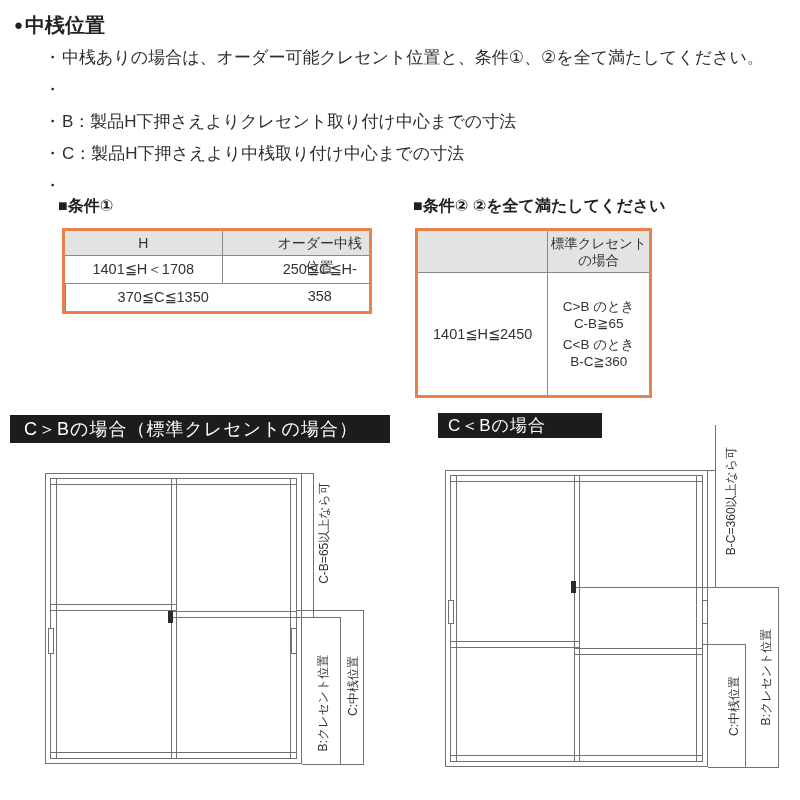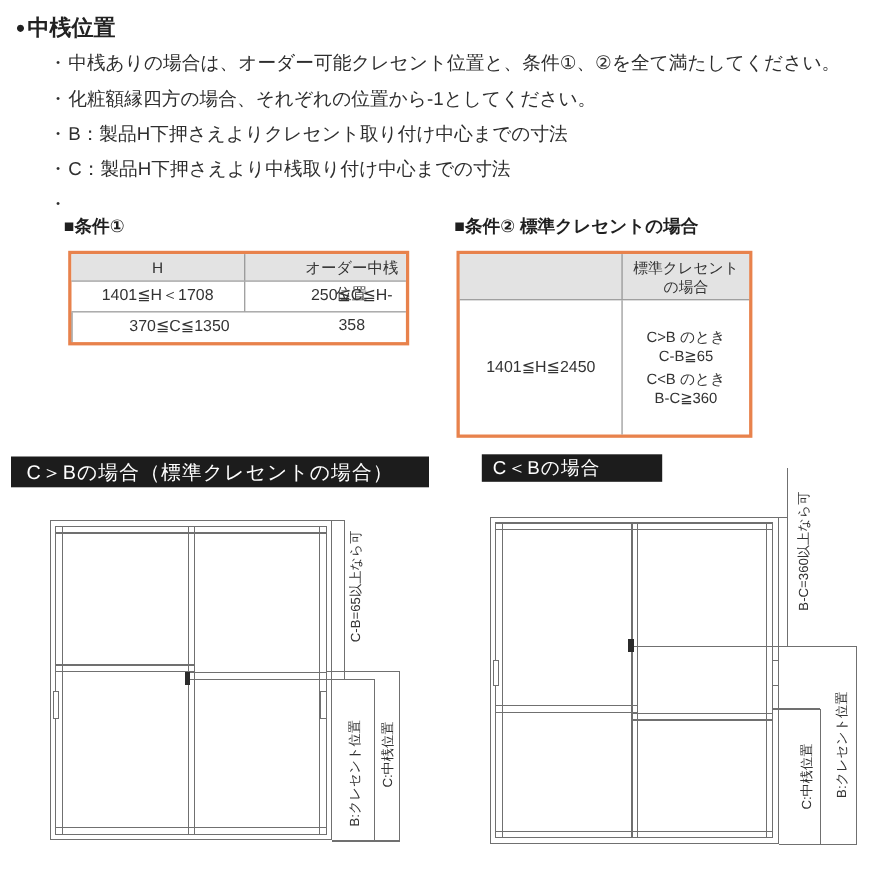--- a/index.html
+++ b/index.html
@@ -22,21 +22,21 @@
   .table1{position:absolute;left:62px;top:228px;width:310px;box-sizing:border-box;
           border:3px solid #E8824C;background:#fff;font-size:14.5px;color:#333;text-align:center;}
   .t1-row{display:flex;}
   .t1-row>div{box-sizing:border-box;}
   .t1-row .ca{width:51.5%;}
   .t1-row .cb{width:48.5%;border-left:1px solid #8a8a8a;padding-left:48px;}
   .t1-head{background:#E3E3E3;height:24px;line-height:24px;font-size:14px;}
   .t1-data{height:27px;line-height:27px;border-top:1px solid #8a8a8a;}
 
   
-  .table2{position:absolute;left:415px;top:228px;width:269px;height:170px;box-sizing:border-box;
+  .table2{position:absolute;left:415px;top:228px;width:237px;height:170px;box-sizing:border-box;
           border:3px solid #E8824C;background:#fff;display:flex;flex-direction:column;
           font-size:14px;color:#333;text-align:center;}
   .t2-row{display:flex;box-sizing:border-box;}
   .t2-row .ca{width:56%;box-sizing:border-box;display:flex;align-items:center;justify-content:center;}
   .t2-row .cb{width:44%;box-sizing:border-box;border-left:1px solid #8a8a8a;
               display:flex;align-items:center;justify-content:center;}
   .t2-head{height:41px;background:#E3E3E3;flex:0 0 41px;}
   .t2-head .cb{white-space:pre-line;font-size:13.5px;line-height:17px;}
   .t2-body{flex:1;border-top:1px solid #8a8a8a;}
   .t2-body .ca{font-size:14.5px;}
@@ -66,37 +66,36 @@
     <span class="mk">●</span><span>中桟位置</span>
   </div>
 
   <div class="notes">
     <div class="note">
       <span class="nm">・</span>
       <span class="nt">中桟ありの場合は、オーダー可能クレセント位置と、条件①、②を全て満たしてください。</span>
     </div>
     <div class="note">
       <span class="nm">・</span>
-      <span class="nt">化粧額縁四方の場合、それぞれの位置から-1としてください。</span>
     </div>
     <div class="note">
       <span class="nm">・</span>
       <span class="nt">B：製品H下押さえよりクレセント取り付け中心までの寸法</span>
     </div>
     <div class="note">
       <span class="nm">・</span>
       <span class="nt">C：製品H下押さえより中桟取り付け中心までの寸法</span>
     </div>
     <div class="note">
       <span class="nm">・</span>
     </div>
   </div>
 
   <div class="sec-h c1">■条件①</div>
-  <div class="sec-h c2">■条件② 標準クレセントの場合</div>
+  <div class="sec-h c2">■条件② ②を全て満たしてください</div>
 
   <div class="table1">
     <div class="t1-row t1-head">
       <div class="ca">H</div>
       <div class="cb">オーダー中桟位置</div>
     </div>
     <div class="t1-row t1-data">
       <div class="ca">1401≦H＜1708</div>
       <div class="cb">250≦C≦H-358</div>
     </div>

